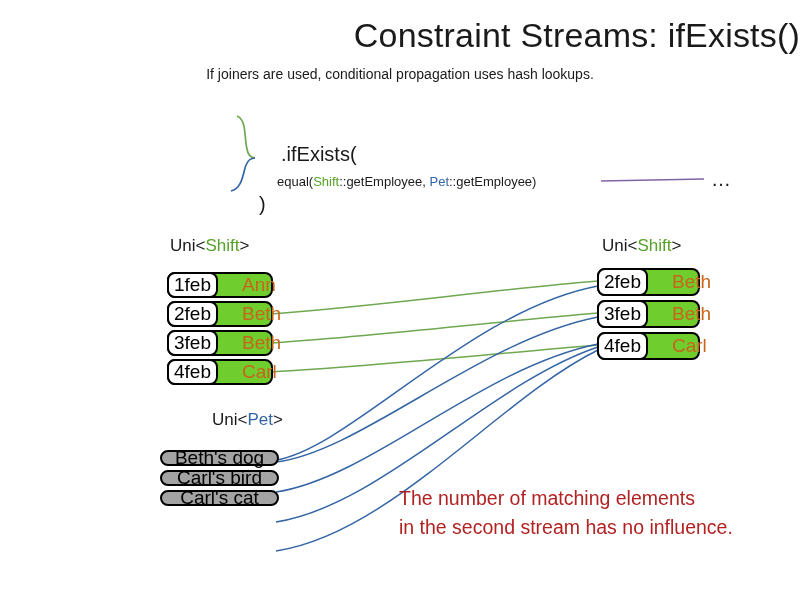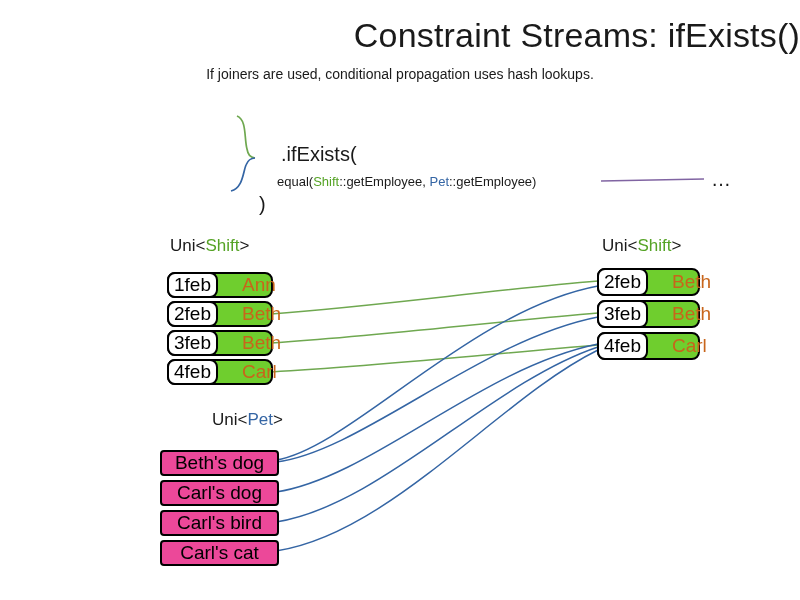--- a/index.html
+++ b/index.html
@@ -30,22 +30,22 @@
   .left-tbl .shift-row{height:26px;margin-bottom:3px;width:106px;}
   .right-tbl .shift-row{height:28px;margin-bottom:4px;width:103px;}
   .date-cell{
     display:flex;align-items:center;justify-content:center;background:#ffffff;
     border:2px solid #000;border-radius:8px;margin:-2px;padding:0 5px;color:#000;z-index:1;
   }
   .name-cell{flex:1;display:flex;align-items:center;justify-content:center;color:#C8651B;padding-left:26px;}
 
   .pet-tbl{width:119px;}
   .pet-row{
-    height:26px;margin-bottom:4px;display:flex;align-items:center;justify-content:center;
-    background:#ec4899;border:2px solid #000;border-radius:4px;box-sizing:border-box;
+    height:16px;margin-bottom:4px;display:flex;align-items:center;justify-content:center;
+    background:#a3a3a3;border:2px solid #000;border-radius:12px;box-sizing:border-box;
     font-size:19px;color:#000;width:119px;
   }
 
   .note{font-size:19.5px;line-height:29px;color:#B22222;white-space:pre;}
 </style>
 </head>
 <body>
 
 <div class="slide">
 
@@ -117,20 +117,20 @@
       <div class="shift-row">
         <span class="date-cell">4feb</span>
         <span class="name-cell">Carl</span>
       </div>
     </div>
 
     <div class="abs uni-label" style="left:188px;top:410px;margin-left:24px;"><span>Uni&lt;</span><span class="cls-pet">Pet</span><span>&gt;</span></div>
 
     <div class="abs tbl pet-tbl" style="left:160px;top:450px;">
       <div class="pet-row">Beth's dog</div>
-      <div class="pet-row">Carl's dog</div>
       <div class="pet-row">Carl's bird</div>
       <div class="pet-row">Carl's cat</div>
     </div>
 
+    <div class="abs note" style="left:399px;top:484px;"><span>The number of matching elements</span><br><span>in the second stream has no influence.</span></div>
 
   </div>
 </div>
 
 </body></html>

